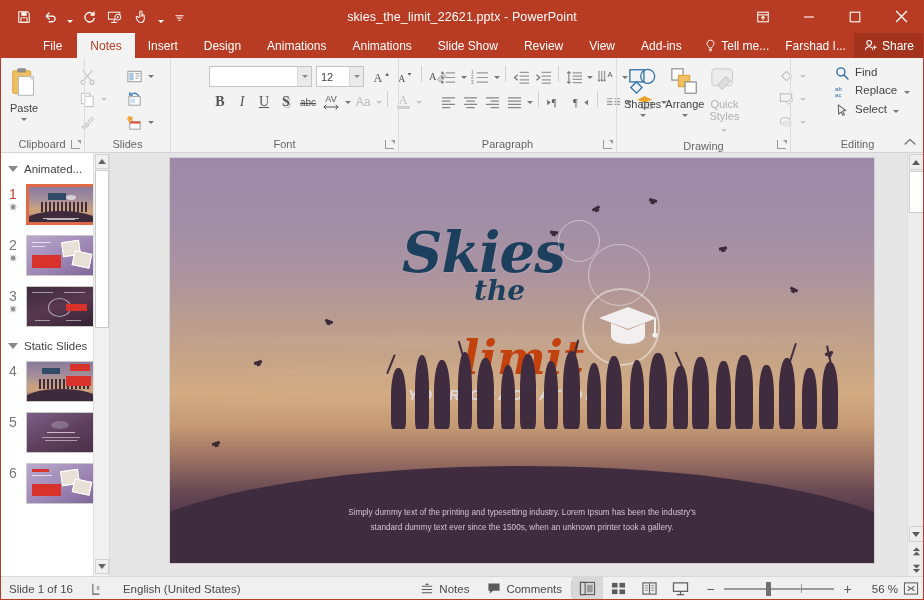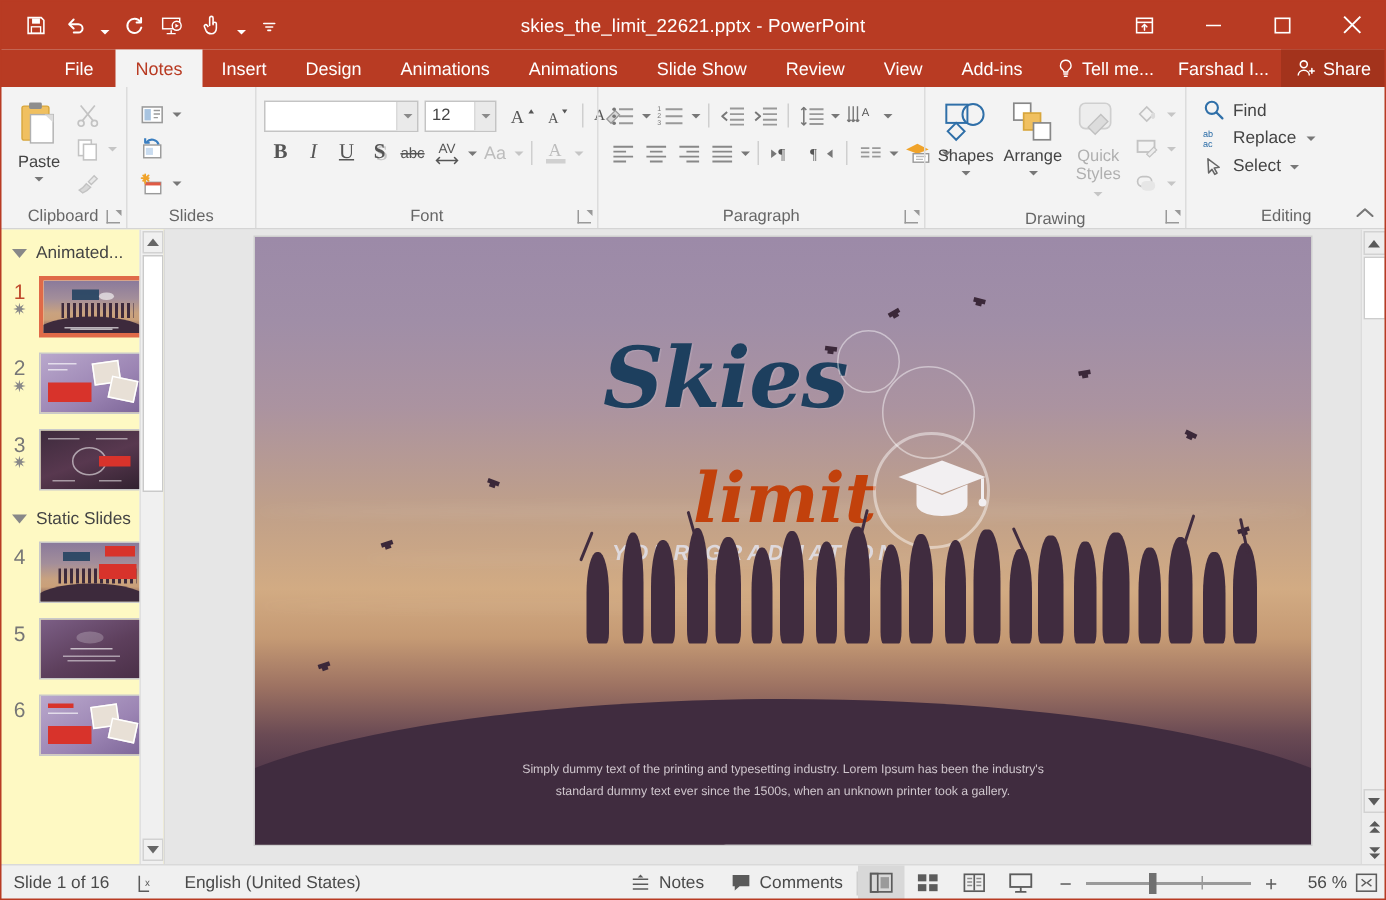--- a/index.html
+++ b/index.html
@@ -75,21 +75,21 @@
     content:''; position:absolute; right:-1px; top:0; width:0;height:0;
     border-left:4px solid transparent; border-top:4px solid #999;
   }
   .bigbtn {
     display:flex; flex-direction:column; align-items:center; justify-content:flex-start;
     width:54px; padding:3px 2px; cursor:pointer; color:#444; font-size:11px; line-height:13px;
   }
   .bigbtn .lbl { text-align:center; margin-top:2px; }
   .bigbtn .lbl.dis { color:#b0b0b0; }
   .smallcol { display:flex; flex-direction:column; gap:1px; padding-top:2px; }
-  .srow { display:flex; align-items:center; gap:1px; }
+  .srow { display:flex; align-items:flex-start; gap:1px;margin-left:33px; }
   .sbtn {
     width:22px; height:22px; display:flex;align-items:center;justify-content:center;
     cursor:pointer; color:#555;
   }
   .sbtn.dis { color:#bdbdbd; }
   .mini-caret { width:9px;height:22px;display:flex;align-items:center;justify-content:center;cursor:pointer; }
   .mini-caret .c { width:0;height:0;border-left:3px solid transparent;border-right:3px solid transparent;border-top:3.5px solid #777; }
   .mini-caret.dis .c { border-top-color:#c5c5c5; }
   .ribbon-collapse {
     position:absolute; right:6px; bottom:2px; width:16px;height:16px;
@@ -105,21 +105,21 @@
   .combo .cbtn {
     width:14px; height:19px; display:flex;align-items:center;justify-content:center;
     background:#eaeaea; border-left:1px solid #dadada; cursor:pointer;
   }
   .combo .cbtn .c { width:0;height:0;border-left:3px solid transparent;border-right:3px solid transparent;border-top:3.5px solid #8a8a8a; }
 
   
   .workspace { flex:1; display:flex; background:#e6e6e6; min-height:0; position:relative; }
 
   
-  .thumbpane { width:110px; background:#fef9c3; position:relative; overflow:hidden; border-right:1px solid #d9d9d9; }
+  .thumbpane { width:110px; background:#ffffff; position:relative; overflow:hidden; border-right:1px solid #d9d9d9; }
   .thumbscroll { padding: 6px 0 0 0; }
   .section-hdr {
     display:flex; align-items:center; gap:6px; padding:4px 0 4px 8px; cursor:pointer;
     font-size:11.5px; color:#444;
   }
   .sect-tri { width:0;height:0;border-top:5px solid transparent;border-bottom:5px solid transparent;border-left:6px solid #888; }
   .sect-tri.open { border-left:5px solid transparent;border-right:5px solid transparent;border-top:6px solid #888; border-bottom:0; }
   .thumb-row { display:flex; align-items:flex-start; padding: 5px 0 5px 0; }
   .thumb-meta { width:26px; text-align:center; padding-top:2px; }
   .thumb-num { font-size:14px; color:#777; line-height:16px; }
@@ -892,20 +892,21 @@
         <div class="cap" style="left:88%;top:32%;transform:rotate(26deg);"></div>
         <div class="cap" style="left:93%;top:48%;transform:rotate(-18deg);"></div>
         <div class="cap" style="left:54%;top:18%;transform:rotate(8deg);"></div>
 
         <div class="logo-wrap">
           <div class="ring" style="left:156px;top:-6px;width:42px;height:42px;"></div>
           <div class="ring" style="left:186px;top:18px;width:62px;height:62px;"></div>
           <div class="ring" style="left:180px;top:62px;width:78px;height:78px;border-width:2px;"></div>
 
           <div class="ttl-main">Skies</div>
+          <div class="ttl-the">the</div>
           <div class="ttl-limit">limit</div>
           <div class="ttl-sub">YOUR GRADUATION</div>
 
           <svg class="gradcap" width="66" height="48" viewBox="0 0 66 48" style="left:193px;top:76px;">
             <path d="M33 5 L62 16 L33 27 L4 16 Z" fill="#f2eff1"></path>
             <path d="M16 21 L16 34 c0 5 8 8 17 8 s17-3 17-8 L50 21 L33 28 Z" fill="#f2eff1"></path>
             <path d="M60 16.8 L60 31" stroke="#f2eff1" stroke-width="2"></path>
             <circle cx="60" cy="33" r="2.6" fill="#f2eff1"></circle>
           </svg>
         </div>

